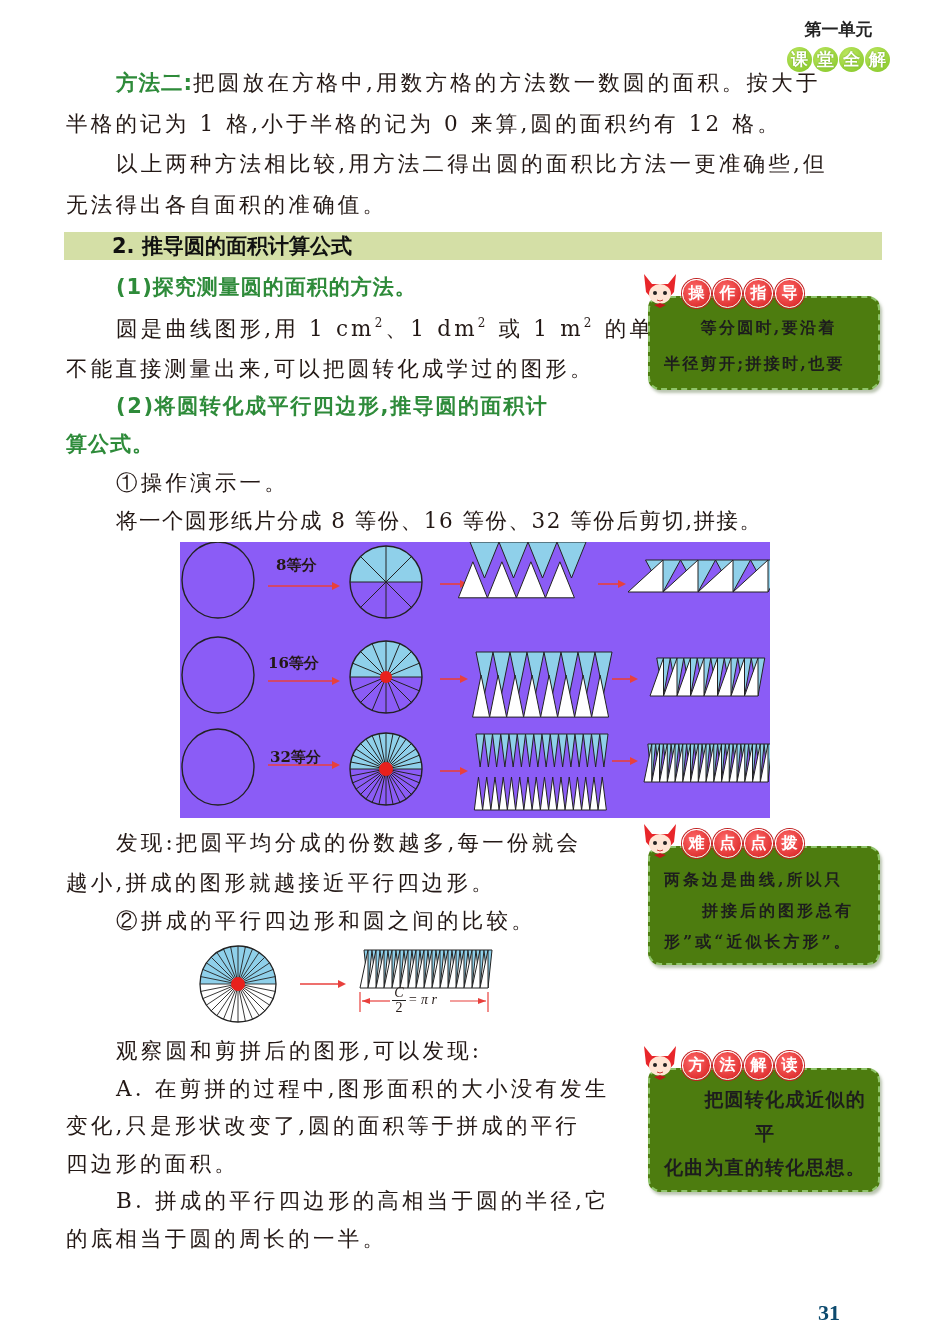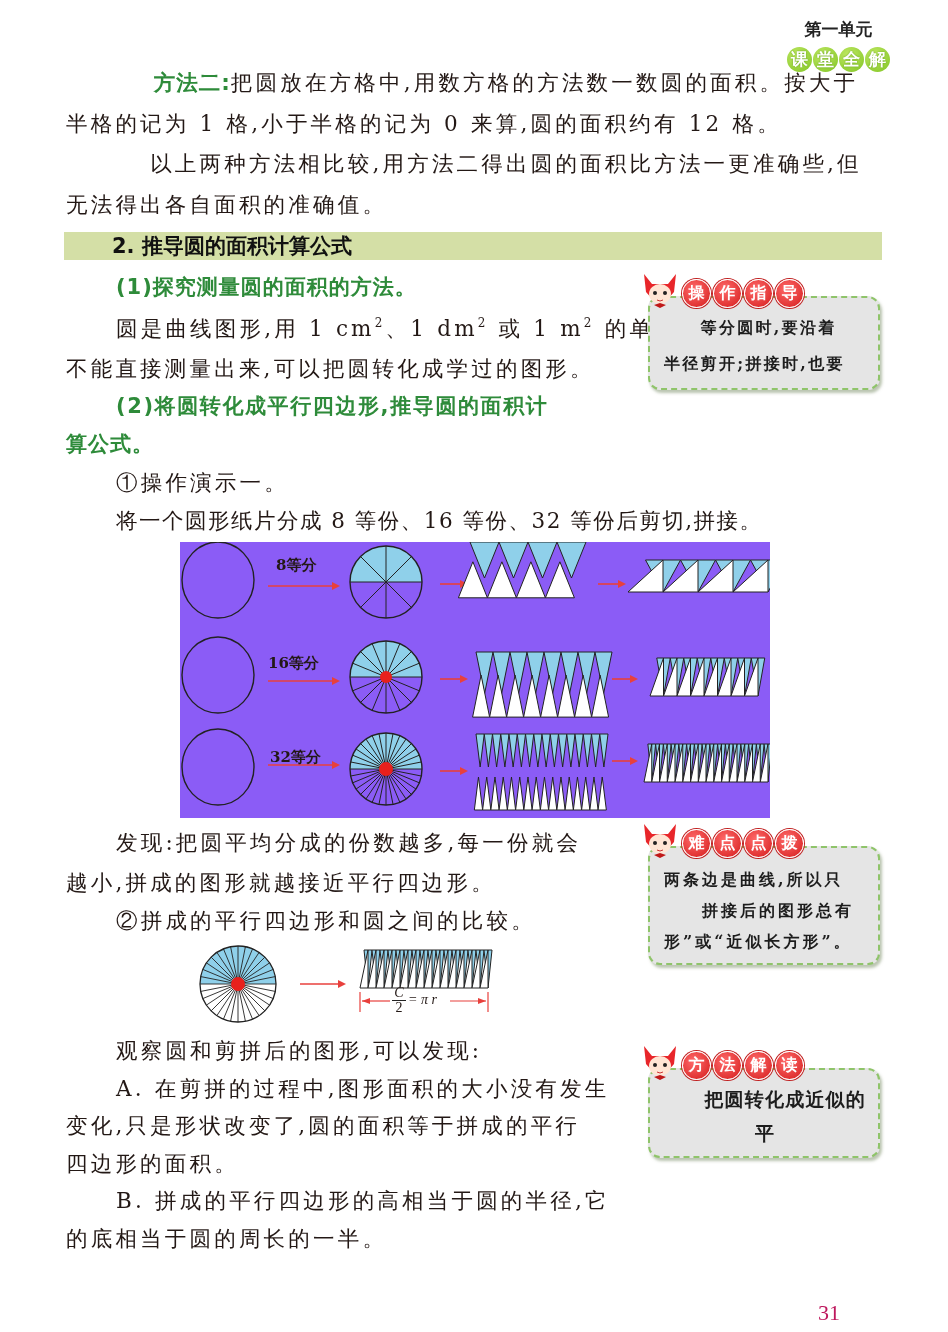--- a/index.html
+++ b/index.html
@@ -1,47 +1,47 @@
 <!DOCTYPE html>
 <html><head>
 <meta charset="utf-8">
 <style>
   html, body { margin:0; padding:0; }
   body { width:948px; height:1332px; background:#ffffff; position:relative; overflow:hidden;
          font-family:"DejaVu Serif", "Liberation Serif", serif; color:#231815; }
   .abs { position:absolute;flex-direction:column; }
-  .para { position:absolute; left:66px; font-size:21.5px; line-height:41px; letter-spacing:3.2px; color:#231815;text-align:center; }
+  .para { position:absolute; left:66px; font-size:21.5px; line-height:41px; letter-spacing:3.2px; color:#231815; }
   .green { color:#2e8b3a; font-family:"DejaVu Sans", "Liberation Sans", sans-serif; font-weight:bold; letter-spacing:1px; }
   .indent { text-indent:50px; }
   
   #hdr { right:58px; top:18px; display:flex; align-items:center; gap:6px; }
   #hdr-unit { font-family:"DejaVu Sans", "Liberation Sans", sans-serif; font-weight:bold; font-size:17px; color:#222; }
   #hdr-badge { display:flex; gap:1px; }
   .badge-ch { width:25px; height:25px; border-radius:50%; background:radial-gradient(circle at 40% 35%, #c6ec6a, #7cc21f);
               color:#fff; font-family:"DejaVu Sans", "Liberation Sans", sans-serif; font-weight:bold; font-size:17px;
               display:flex; align-items:center; justify-content:center; text-shadow:0 0 2px #5a9a10; }
   
   #section-bar { left:64px; top:232px; width:818px; height:28px; background:#d4dfa6; }
   #section-title { left:112px; top:230px; font-family:"DejaVu Sans", "Liberation Sans", sans-serif; font-weight:bold; font-size:21px; color:#111; line-height:32px; }
   
   .tip { position:absolute; left:648px; width:230px; }
-  .tip-box { position:absolute; left:0; top:20px; width:228px; background:#e5e5e5; border:2px dashed #8fc46a; border-radius:12px;
+  .tip-box { position:absolute; left:0; top:20px; width:228px; background:#4d7c0f; border:2px dashed #8fc46a; border-radius:12px;
              box-shadow:2px 3px 3px rgba(120,140,100,0.5); }
   .tip-text { font-family:"DejaVu Serif", "Liberation Serif", serif; font-size:16px; line-height:36px; color:#1d1d1d;
               padding:8px 12px 6px 14px; letter-spacing:2.3px; font-weight:bold; }
   .tip-head { position:absolute; left:-8px; top:-6px; display:flex; align-items:center; }
   .fox { width:40px; height:42px; position:relative; }
   .tip-chars { display:flex; gap:2px; margin-left:2px; margin-top:4px; }
   .tip-ch { width:27px; height:27px; border-radius:50%; background:radial-gradient(circle at 40% 35%, #ff6a6a, #d41c1c);
             border:1.5px solid #fff; box-shadow:0 0 0 1px #c02020; color:#fff; font-family:"DejaVu Sans", "Liberation Sans", sans-serif;
             font-weight:bold; font-size:16px; display:flex; align-items:center; justify-content:center; }
   
   #diagram { left:180px; top:542px; width:590px; height:276px; background:#8b5cf6; }
   #diagram2 { left:196px; top:938px; width:300px; height:86px; }
-  #page-num { right:108px; top:1300px; font-family:"Liberation Serif", "DejaVu Serif", serif; font-weight:normal; font-size:22px; color:#be185d;margin-left:20px; }
+  #page-num { right:108px; top:1300px; font-family:"Liberation Serif", "DejaVu Serif", serif; font-weight:bold; font-size:22px; color:#0c4a6e;margin-left:20px; }
   sup { font-size:12px; vertical-align:9px; line-height:0; }
 </style>
 </head>
 <body>
 
 <div id="hdr" class="abs">
   <span id="hdr-unit">第一单元</span>
   <div id="hdr-badge">
     <span class="badge-ch">课</span>
     <span class="badge-ch">堂</span>
@@ -470,20 +470,21 @@
       <span class="tip-ch">点</span>
       <span class="tip-ch">拨</span>
     </div>
   </div>
 </div>
 
 <div class="tip" style="top:1048px;">
   <div class="tip-box">
     <div class="tip-text" style="padding-top:12px; line-height:34px; font-size:19px; letter-spacing:1.2px;text-align:center;">
       <div>　　把圆转化成近似的平</div>
+      <div>化曲为直的转化思想。</div>
     </div>
   </div>
   <div class="tip-head">
     <div class="fox">
       <svg width="40" height="42" viewBox="0 0 40 42">
           <path d="M4 4 L12 14 L28 14 L36 4 L34 22 Q20 40 6 22 Z" fill="#e8262a"></path>
           <ellipse cx="20" cy="24" rx="11" ry="10" fill="#ffe5d4"></ellipse>
           <circle cx="15" cy="23" r="2" fill="#222"></circle>
           <circle cx="25" cy="23" r="2" fill="#222"></circle>
           <path d="M17 30 Q20 32 23 30" stroke="#c33" fill="none"></path>

